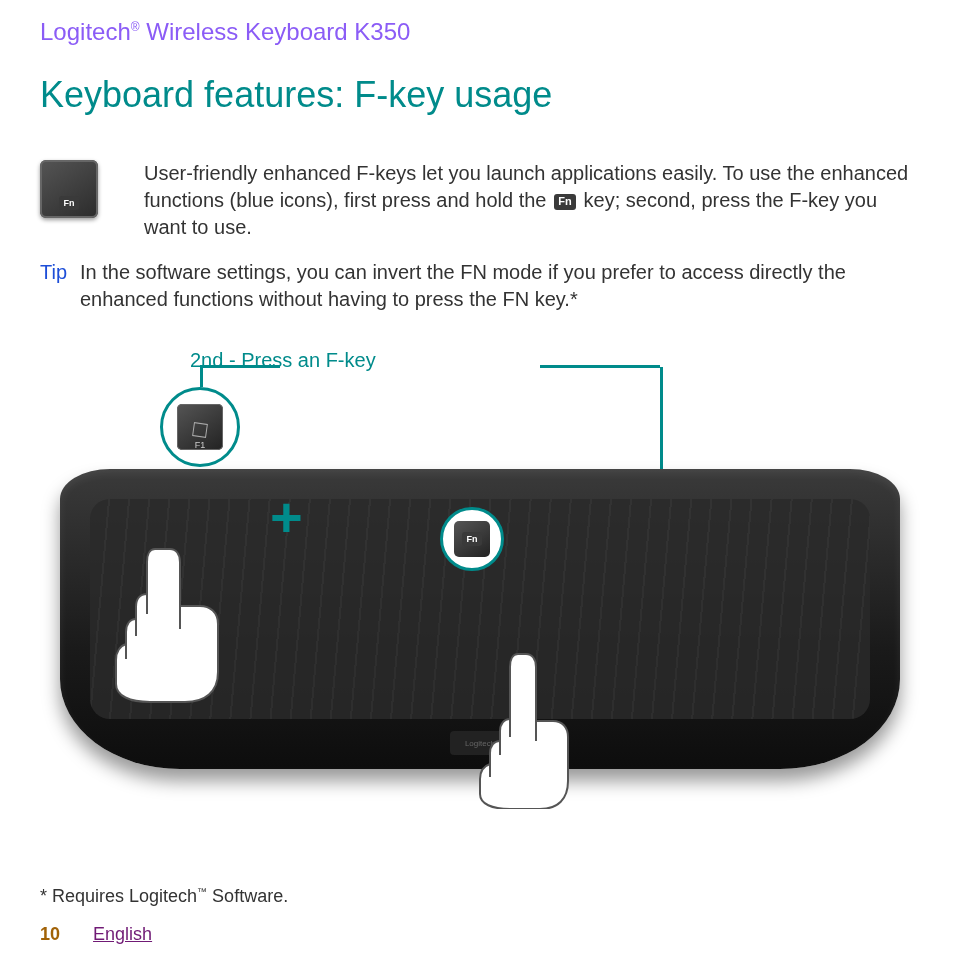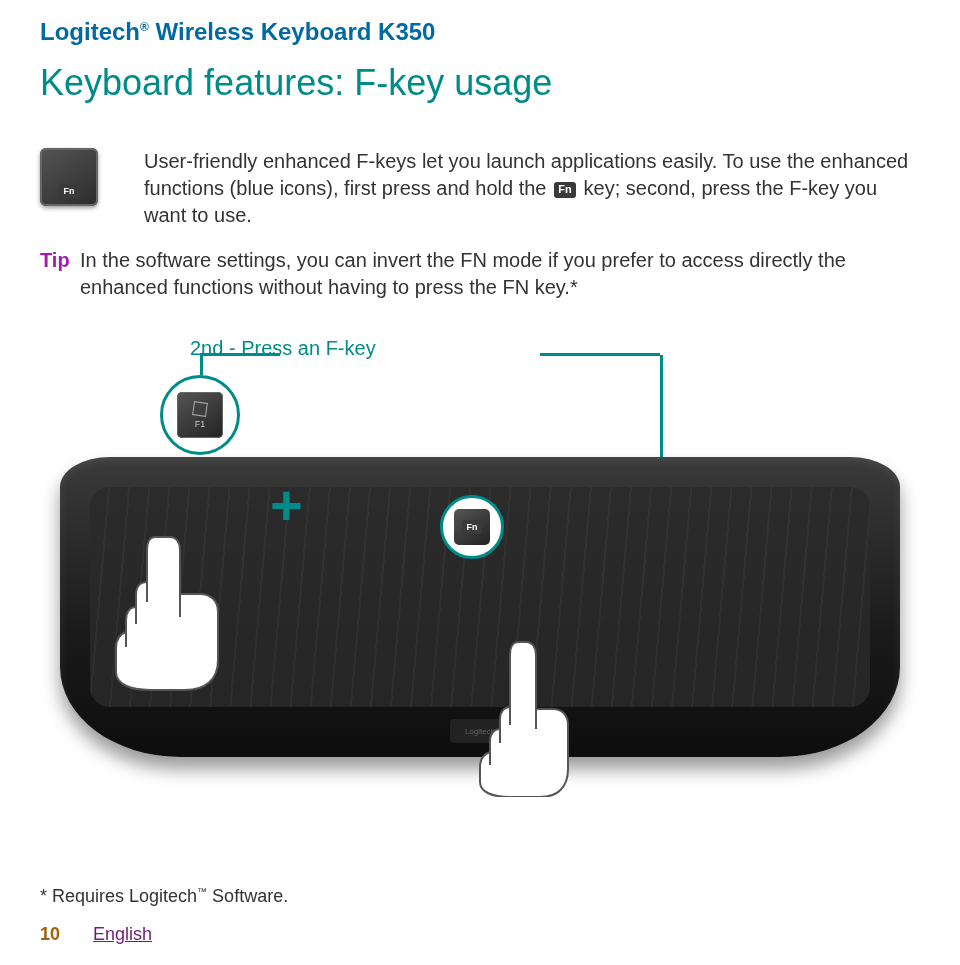--- a/index.html
+++ b/index.html
@@ -8,23 +8,23 @@
     height: 965px;
     background: #fff;
     font-family: "Segoe UI", "Helvetica Neue", Arial, sans-serif;
     font-weight: 300;
     color: #333;
     position: relative;
     padding: 18px 40px 20px 40px;
   }
   .header-line {
     font-size: 24px;
-    color: #0369a1;
-    font-weight: 700;
-    margin-bottom: 16px;
+    color: #8b5cf6;
+    font-weight: 400;
+    margin-bottom: 28px;
   }
   .header-line .reg { font-size: 12px; vertical-align: super; }
   .section-title {
     font-size: 36px;
     color: #008B8B;
     font-weight: 400;
     margin-bottom: 44px;
   }
   .intro-block {
     display: flex;
@@ -63,21 +63,21 @@
     font-weight: 300;
     margin-left: 28px;
   }
   .tip-block {
     font-size: 20px;
     line-height: 1.35;
     color: #333;
     font-weight: 300;
     margin-bottom: 36px;
   }
-  .tip-label { color: #a21caf; font-weight: 700; text-align: center; }
+  .tip-label { color: #1d4ed8; font-weight: 400; text-align: center; }
   .tip-body { padding-left: 40px; display:block; margin-top:-27px;}
 
   
   .diagram {
     position: relative;
     width: 880px;
     height: 470px;
     margin: 0 auto 40px;
   }
   .callout-row {
@@ -133,21 +133,21 @@
   }
   .circle-f1 { width: 80px; height: 80px; top: 38px; left: 120px; }
   .circle-fn { width: 64px; height: 64px; top: 158px; left: 400px; }
 
   .mini-key {
     width: 46px; height: 46px;
     background: linear-gradient(145deg,#555,#222);
     border-radius: 5px;
     box-shadow: inset 0 0 0 1px #666;
     display:flex; flex-direction:column;
-    align-items:center; justify-content:center;
+    align-items:center; justify-content:flex-end;
     color:#ccc; font-size:9px;
   }
   .mini-key .icon-sq {
     width:14px;height:14px;border:1px solid #aaa;margin-bottom:3px;
     transform:rotate(8deg);
   }
   .mini-key-fn {
     width:36px;height:36px;
     background:linear-gradient(145deg,#555,#222);
     border-radius:5px;

